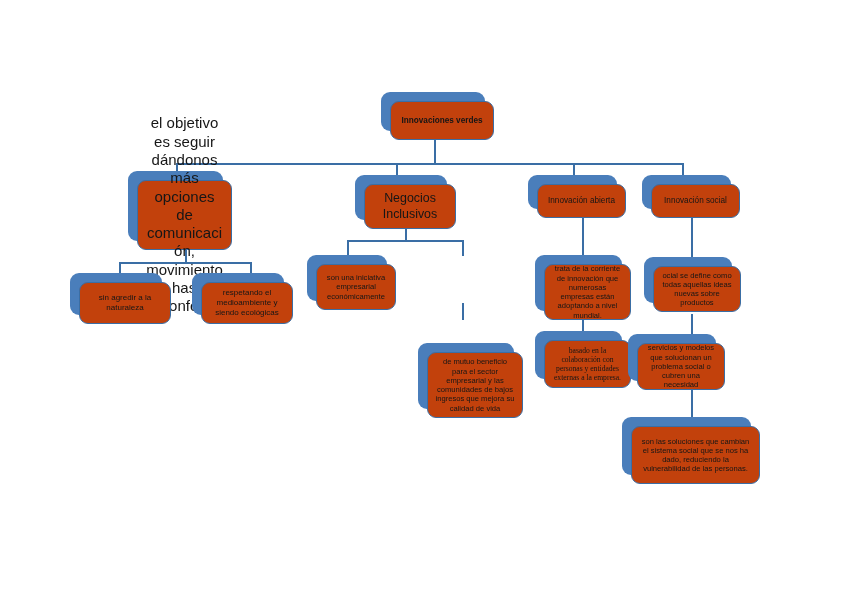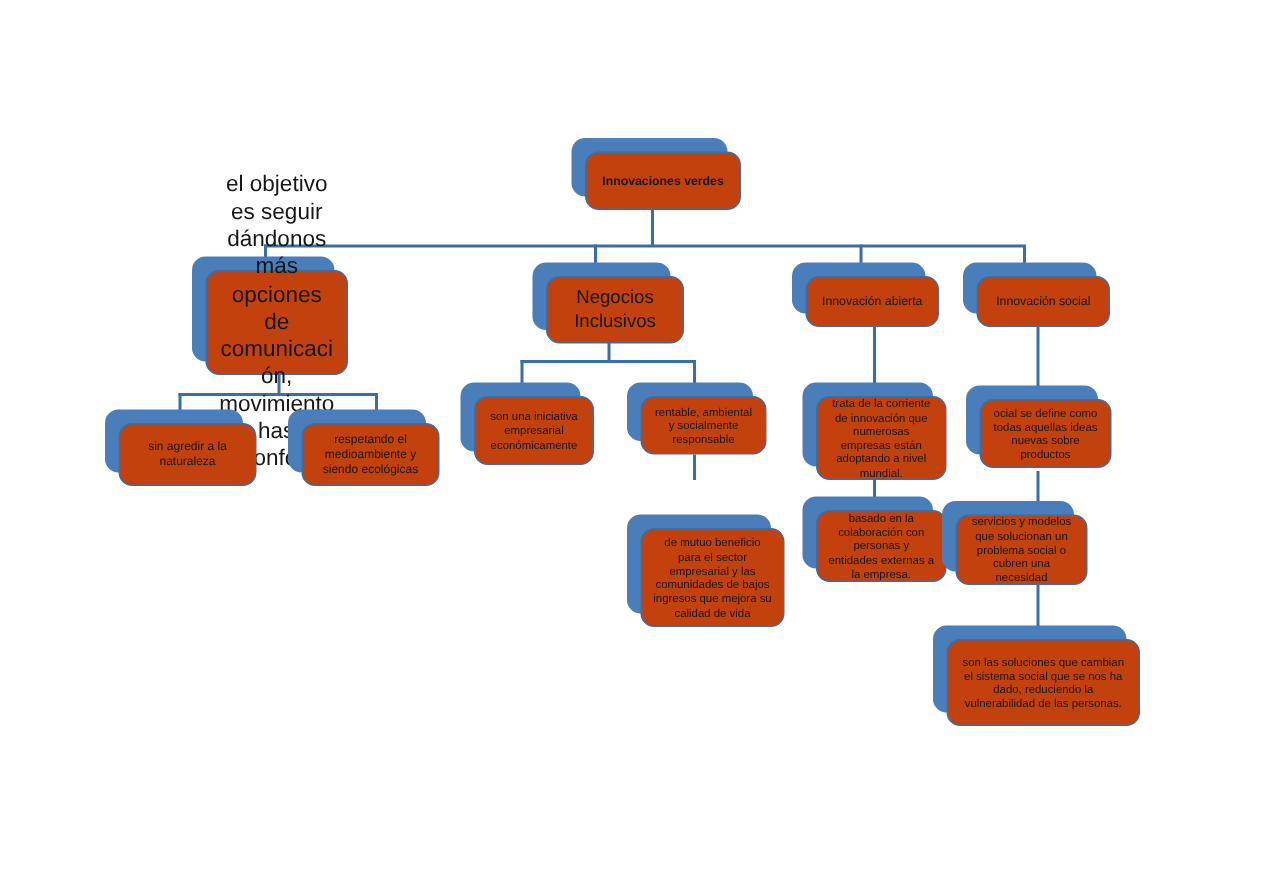--- a/index.html
+++ b/index.html
@@ -151,42 +151,36 @@
     </div>
   </div>
 
   <div class="node t-leafsm" style="left:307px; top:255px; width:80px; height:46px;">
     <div class="shadow"></div>
     <div class="body">
       <span class="label">son una iniciativa empresarial económicamente</span>
     </div>
   </div>
 
-  <div class="node t-leafsm" style="left:418px; top:255px; width:84px; height:39px;">
-    <div class="shadow"></div>
-    <div class="body">
-      <span class="label">rentable, ambiental y socialmente responsable</span>
-    </div>
-  </div>
 
   <div class="node t-leafsm" style="left:418px; top:319px; width:96px; height:66px;margin-top:24px;">
     <div class="shadow"></div>
     <div class="body">
       <span class="label">de mutuo beneficio para el sector empresarial y las comunidades de bajos ingresos que mejora su calidad de vida</span>
     </div>
   </div>
 
   <div class="node t-leafsm" style="left:535px; top:255px; width:87px; height:56px;">
     <div class="shadow"></div>
     <div class="body">
       <span class="label">trata de la corriente de innovación que numerosas empresas están adoptando a nivel mundial.</span>
     </div>
   </div>
 
-  <div class="node t-leafsm" style="left:535px; top:331px; width:87px; height:48px;">
+  <div class="node t-leafsm" style="left:535px; top:331px; width:87px; height:48px;font-family:Liberation Serif, serif;">
     <div class="shadow"></div>
     <div class="body">
       <span class="label">basado en la colaboración con personas y entidades externas a la empresa.</span>
     </div>
   </div>
 
   <div class="node t-leafsm" style="left:644px; top:257px; width:88px; height:46px;">
     <div class="shadow"></div>
     <div class="body">
       <span class="label">ocial se define como todas aquellas ideas nuevas sobre productos</span>

